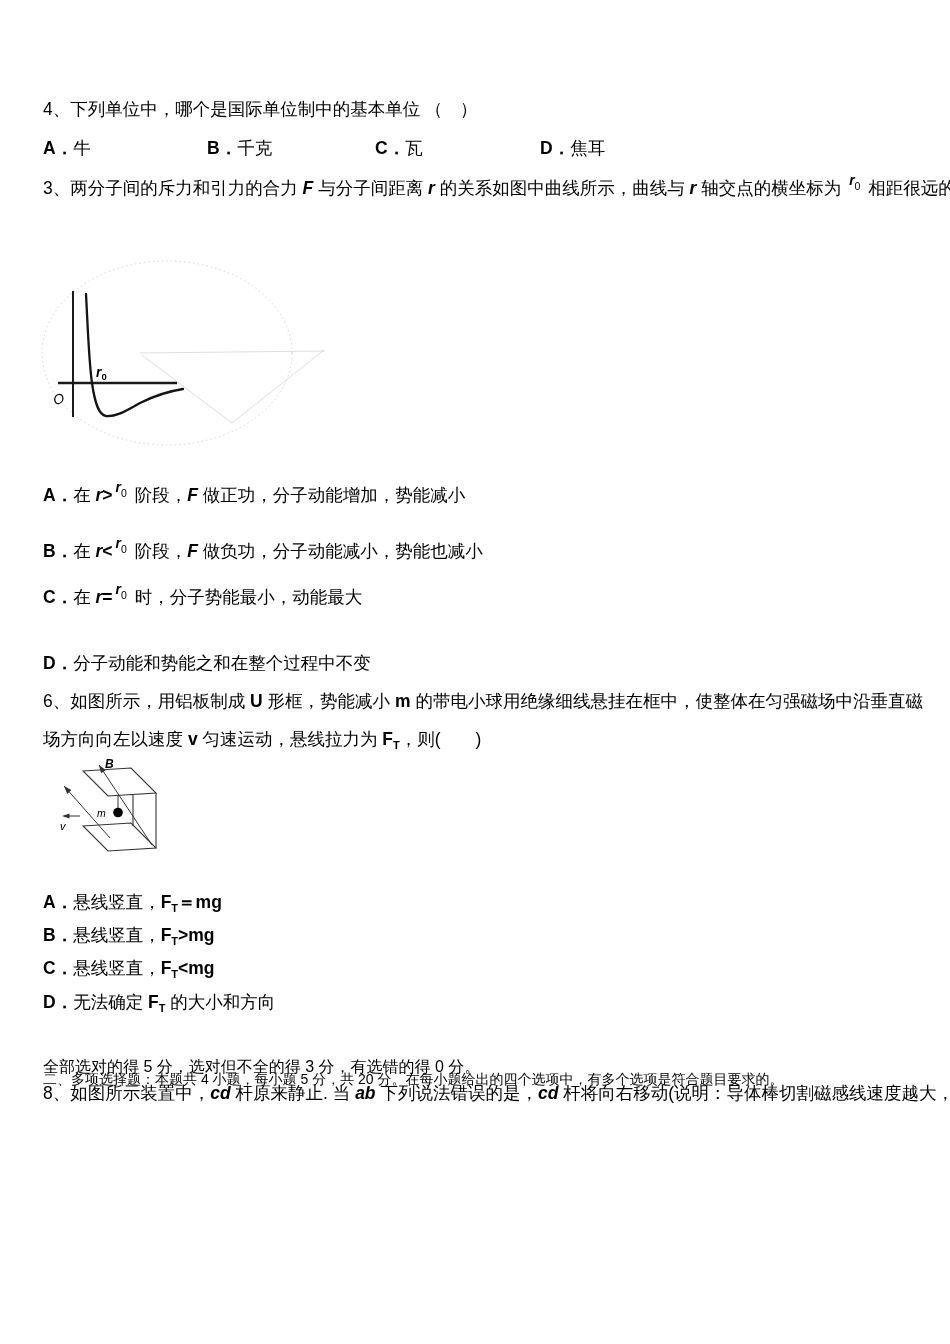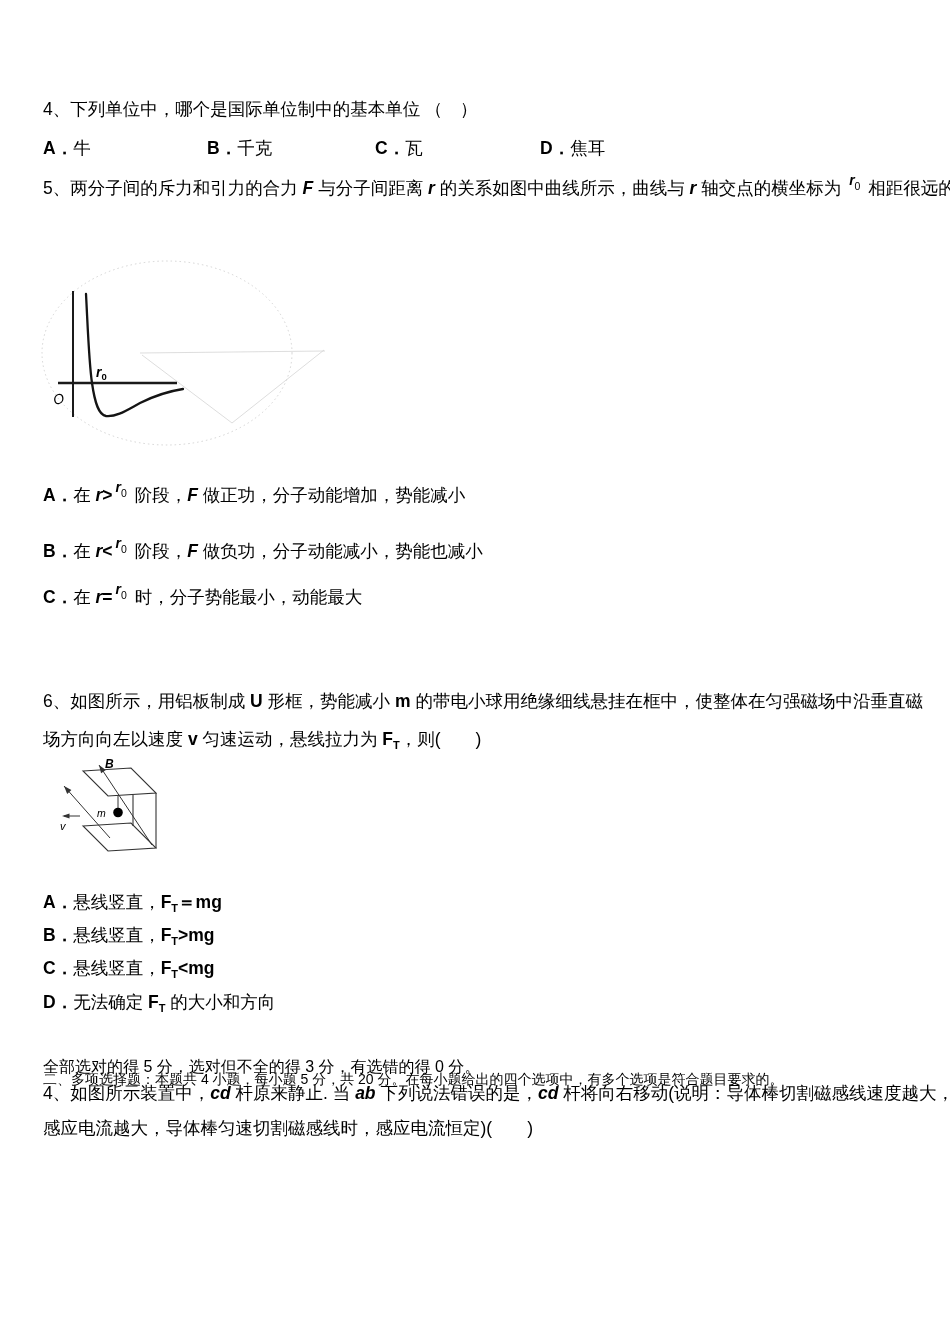--- a/index.html
+++ b/index.html
@@ -21,36 +21,37 @@
 <body>
 
 <div id="page">
 
   <div class="line" style="top:98px"><span>4、下列单位中，哪个是国际单位制中的基本单位 （　）</span></div>
   <span class="opt4" style="left:43px"><span class="b">A．</span><span>牛</span></span>
   <span class="opt4" style="left:207px"><span class="b">B．</span><span>千克</span></span>
   <span class="opt4" style="left:375px"><span class="b">C．</span><span>瓦</span></span>
   <span class="opt4" style="left:540px"><span class="b">D．</span><span>焦耳</span></span>
 
-  <div class="line" style="top:177px"><span>5、两分子间的斥力和引力的合力 </span><span class="bit">F</span><span> 与分子间距离 </span><span class="bit">r</span><span> 的关系如图中曲线所示，曲线与 </span><span class="bit">r</span><span> 轴交点的横坐标为 </span><span class="supr">r</span><span class="sups">0</span><span> 相距很远的</span></div>
+  <div class="line" style="top:177px"><span>3、两分子间的斥力和引力的合力 </span><span class="bit">F</span><span> 与分子间距离 </span><span class="bit">r</span><span> 的关系如图中曲线所示，曲线与 </span><span class="bit">r</span><span> 轴交点的横坐标为 </span><span class="supr">r</span><span class="sups">0</span><span> 相距很远的</span></div>
 
   <svg class="fig" style="left:40px;top:258px" width="300" height="192" viewBox="0 0 300 192">
     <ellipse cx="127" cy="95" rx="125" ry="92" fill="none" stroke="#c9c9c9" stroke-width="0.8" stroke-dasharray="1.5 3"></ellipse>
     <path d="M100,95 L285,93" fill="none" stroke="#d4d4d4" stroke-width="0.8"></path>
     <path d="M102,97 L192,165 L284,92" fill="none" stroke="#d4d4d4" stroke-width="0.8"></path>
     <line x1="33" y1="33" x2="33" y2="159" stroke="#1a1a1a" stroke-width="2"></line>
     <line x1="18" y1="125" x2="137" y2="125" stroke="#1a1a1a" stroke-width="2.6"></line>
     <path d="M46,36 C48,74 49,105 52,125 C55,146 59,157 66,158 C77,159 87,152 100,145 C114,138 130,133 143,131" fill="none" stroke="#141414" stroke-width="2.3" stroke-linecap="round"></path>
     <text x="56" y="119" font-size="14" font-style="italic" font-weight="bold"><tspan>r</tspan><tspan font-size="9.5" dy="3" font-style="normal">0</tspan></text>
     <text x="13" y="146" font-size="14" font-style="italic" transform="rotate(-14 18 140)">O</text>
   </svg>
 
   <div class="line" style="top:484px"><span class="b">A．</span><span>在 </span><span class="bit">r</span><span class="b">&gt;</span><span class="supr">r</span><span class="sups">0</span><span> 阶段，</span><span class="bit">F</span><span> 做正功，分子动能增加，势能减小</span></div>
   <div class="line" style="top:540px"><span class="b">B．</span><span>在 </span><span class="bit">r</span><span class="b">&lt;</span><span class="supr">r</span><span class="sups">0</span><span> 阶段，</span><span class="bit">F</span><span> 做负功，分子动能减小，势能也减小</span></div>
   <div class="line" style="top:586px"><span class="b">C．</span><span>在 </span><span class="bit">r</span><span class="b">=</span><span class="supr">r</span><span class="sups">0</span><span> 时，分子势能最小，动能最大</span></div>
+  <div class="line" style="top:652px"><span class="b">D．</span><span>分子动能和势能之和在整个过程中不变</span></div>
 
   <div class="line" style="top:690px"><span>6、如图所示，用铝板制成 </span><span class="b">U</span><span> 形框，势能减小 </span><span class="b">m</span><span> 的带电小球用绝缘细线悬挂在框中，使整体在匀强磁场中沿垂直磁</span></div>
   <div class="line" style="top:728px"><span>场方向向左以速度 </span><span class="b">v</span><span> 匀速运动，悬线拉力为 </span><span class="b">F</span><span class="bsub">T</span><span>，则(　　)</span></div>
 
   <svg class="fig" style="left:48px;top:755px" width="125" height="112" viewBox="0 0 125 112">
     <polygon points="35,16 83,13 108,38 60,41" fill="none" stroke="#333" stroke-width="1.1"></polygon>
     <polygon points="35,71 83,68 108,93 60,96" fill="none" stroke="#333" stroke-width="1.1"></polygon>
     <line x1="108" y1="38" x2="108" y2="93" stroke="#333" stroke-width="1.1"></line>
     <line x1="85" y1="40" x2="85" y2="71" stroke="#333" stroke-width="1.1"></line>
     <line x1="70" y1="40" x2="70" y2="53" stroke="#333" stroke-width="1"></line>
@@ -67,16 +68,15 @@
   </svg>
 
   <div class="line" style="top:891px"><span class="b">A．</span><span>悬线竖直，</span><span class="b">F</span><span class="bsub">T</span><span class="b">＝</span><span class="b">mg</span></div>
   <div class="line" style="top:924px"><span class="b">B．</span><span>悬线竖直，</span><span class="b">F</span><span class="bsub">T</span><span class="b">&gt;</span><span class="b">mg</span></div>
   <div class="line" style="top:957px"><span class="b">C．</span><span>悬线竖直，</span><span class="b">F</span><span class="bsub">T</span><span class="b">&lt;</span><span class="b">mg</span></div>
   <div class="line" style="top:991px"><span class="b">D．</span><span>无法确定 </span><span class="b">F</span><span class="bsub">T</span><span> 的大小和方向</span></div>
 
   <div class="line" style="top:1070px;font-size:14px"><span>二、多项选择题：本题共 4 小题，每小题 5 分，共 20 分。在每小题给出的四个选项中，有多个选项是符合题目要求的。</span></div>
   <div class="line" style="top:1057px;font-size:16px"><span>全部选对的得 5 分，选对但不全的得 3 分，有选错的得 0 分。</span></div>
 
-  <div class="line" style="top:1082px"><span>4、如图所示装置中，</span><span class="bit">cd</span><span> 杆原来静止. 当 </span><span class="bit">ab</span><span> 下列说法错误的是，</span><span class="bit">cd</span><span> 杆将向右移动(说明：导体棒切割磁感线速度越大，</span></div>
-  <div class="line" style="top:1117px"><span>感应电流越大，导体棒匀速切割磁感线时，感应电流恒定)(　　)</span></div>
+  <div class="line" style="top:1082px"><span>8、如图所示装置中，</span><span class="bit">cd</span><span> 杆原来静止. 当 </span><span class="bit">ab</span><span> 下列说法错误的是，</span><span class="bit">cd</span><span> 杆将向右移动(说明：导体棒切割磁感线速度越大，</span></div>
 
 </div>
 
 </body></html>

